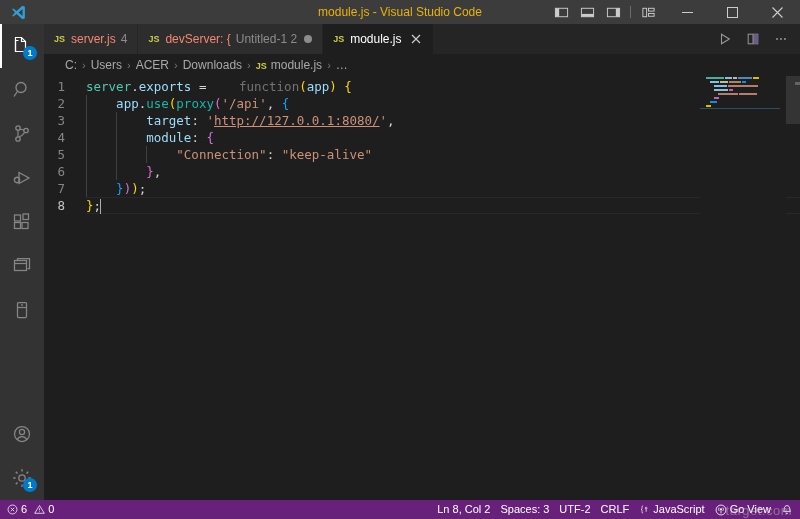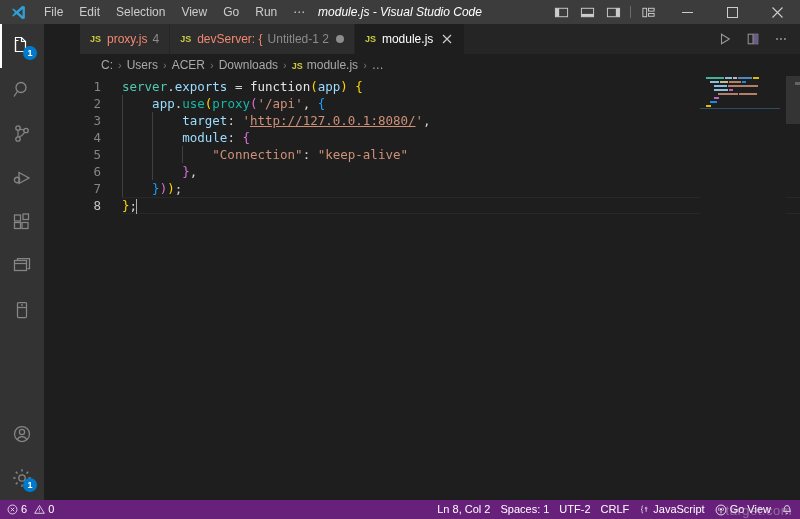--- a/index.html
+++ b/index.html
@@ -35,24 +35,23 @@
   }
   .vs-logo svg { display:block; }
   .menu-bar { display: flex; align-items: center; height: 24px; }
   .menu-item {
     padding: 0 8px; height: 24px; line-height: 24px;
     color: #cccccc; font-size: 12px; white-space: nowrap;
     cursor: default;
   }
   .title-text {
     position: absolute; left: 0; right: 0;
-    text-align: center; color: #ffffff;
+    text-align: center; color: #eab308;
     font-size: 12px; line-height: 24px;
     pointer-events: none;
-    font-style: italic;
   }
   .title-right {
     margin-left: auto; display: flex; align-items: center;
     height: 24px; z-index: 3;
   }
   .layout-btns { display: flex; align-items: center; gap: 0px; padding-right: 4px;}
   .ctrl-btn {
     width: 26px; height: 24px;
     display: flex; align-items: center; justify-content: center;
   }
@@ -95,21 +94,20 @@
     display: flex; align-items: center; justify-content: center;
     padding: 0 2px;
     box-sizing: border-box;
     font-family: "Liberation Sans", sans-serif;
   }
 
   
   .editor-group {
     flex: 1; display: flex; flex-direction: column; min-width: 0;
     background: #1e1e1e;
-    padding-left: 36px;
   }
 
   
   .tabs-row {
     height: 30px; min-height: 30px;
     background: #252526;
     display: flex; align-items: stretch;
     position: relative;
   }
   .tabs { display: flex; align-items: stretch; min-width: 0; }
@@ -217,21 +215,21 @@
     width: 1px; background: #404040;
   }
   .cursor {
     display:inline-block; width: 1px; height: 15px;
     background: #aeafad; vertical-align: middle;
     margin-left: -1px;
   }
   
   .t-teal   { color: #4ec9b0; }
   .t-var    { color: #9cdcfe; }
-  .t-kw     { color: #e5e5e5; }
+  .t-kw     { color: #737373; margin-left: 25px; }
   .t-fn     { color: #14b8a6; }
   .t-str    { color: #ce9178; }
   .t-link   { color: #ce9178; text-decoration: underline; }
   .t-plain  { color: #d4d4d4; }
   .t-op     { color: #d4d4d4; }
   .b-yellow { color: #ffd700; }
   .b-pink   { color: #da70d6; }
   .b-blue   { color: #179fff; }
 
   
@@ -297,29 +295,20 @@
 <body>
 
 <div class="vscode-window">
 
   <div class="title-bar">
     <div class="vs-logo">
       <svg width="17" height="17" viewBox="0 0 24 24">
         <path d="M17.5 2.3 9.4 9.9 4.6 6.2 3 7l4 5-4 5 1.6.8 4.8-3.7 8.1 7.6 3.5-1.6V3.9L17.5 2.3zm.2 4.6v10.2l-5.6-5.1 5.6-5.1z" fill="#2f9fd7"></path>
       </svg>
     </div>
-    <div class="menu-bar">
-      <div class="menu-item">File</div>
-      <div class="menu-item">Edit</div>
-      <div class="menu-item">Selection</div>
-      <div class="menu-item">View</div>
-      <div class="menu-item">Go</div>
-      <div class="menu-item">Run</div>
-      <div class="menu-item">⋯</div>
-    </div>
     <div class="title-text">module.js - Visual Studio Code</div>
     <div class="title-right">
       <div class="layout-btns">
         <div class="ctrl-btn">
           <svg width="15" height="15" viewBox="0 0 16 16">
               <rect x="1.5" y="3.5" width="13" height="9" fill="none" stroke="#cccccc" stroke-width="1"></rect>
               <rect x="1.5" y="3.5" width="4" height="9" fill="#cccccc"></rect>
             </svg>
         </div>
         <div class="ctrl-btn">
@@ -443,21 +432,21 @@
       </div>
     </div>
 
     <div class="editor-group">
 
       <div class="tabs-row">
         <div class="tabs">
 
           <div class="tab">
             <span class="js-icon">JS</span>
-            <span class="tab-label tab-err">proxy.js</span>
+            <span class="tab-label tab-err">server.js</span>
             <span class="tab-suffix">4</span>
           </div>
 
           <div class="tab">
             <span class="js-icon">JS</span>
             <span class="tab-label tab-err">devServer: {</span>
             <span class="tab-suffix">Untitled-1 2</span>
             <span class="tab-dirty"></span>
           </div>
 
@@ -613,21 +602,21 @@
             <path d="M8 2.2 15 13.5H1z" fill="none" stroke="#ffffff" stroke-width="1.1"></path>
             <path d="M8 6.2v3.2" stroke="#ffffff" stroke-width="1"></path>
             <circle cx="8" cy="11.3" r="0.6" fill="#ffffff"></circle>
           </svg>
       </span>
       <span>0</span>
     </div>
 
     <div class="st-right">
       <div class="st-item">Ln 8, Col 2</div>
-      <div class="st-item">Spaces: 1</div>
+      <div class="st-item">Spaces: 3</div>
       <div class="st-item">UTF-2</div>
       <div class="st-item">CRLF</div>
       <div class="st-item">
         <span class="st-icon">
           <svg width="11" height="11" viewBox="0 0 16 16">
               <path d="M6 2.5c-2 0-1.6 3-1.6 4.2 0 .9-.8 1.3-1.4 1.3.6 0 1.4.4 1.4 1.3 0 1.2-.4 4.2 1.6 4.2" fill="none" stroke="#ffffff" stroke-width="1"></path>
               <circle cx="10.4" cy="6" r="1.3" fill="none" stroke="#ffffff" stroke-width="1"></circle>
               <path d="M10.4 7.4v4" stroke="#ffffff" stroke-width="1"></path>
             </svg>
         </span>

